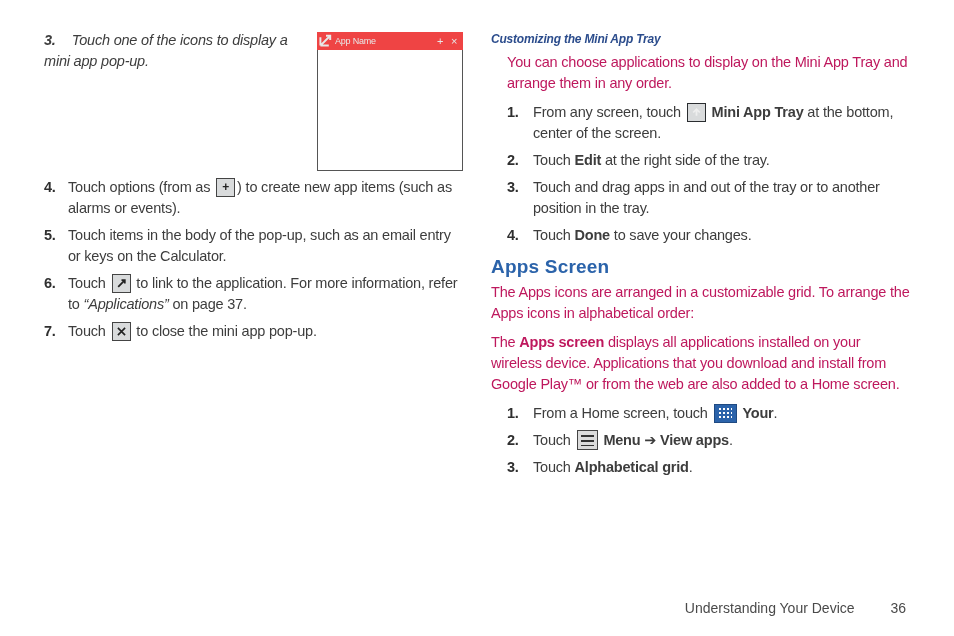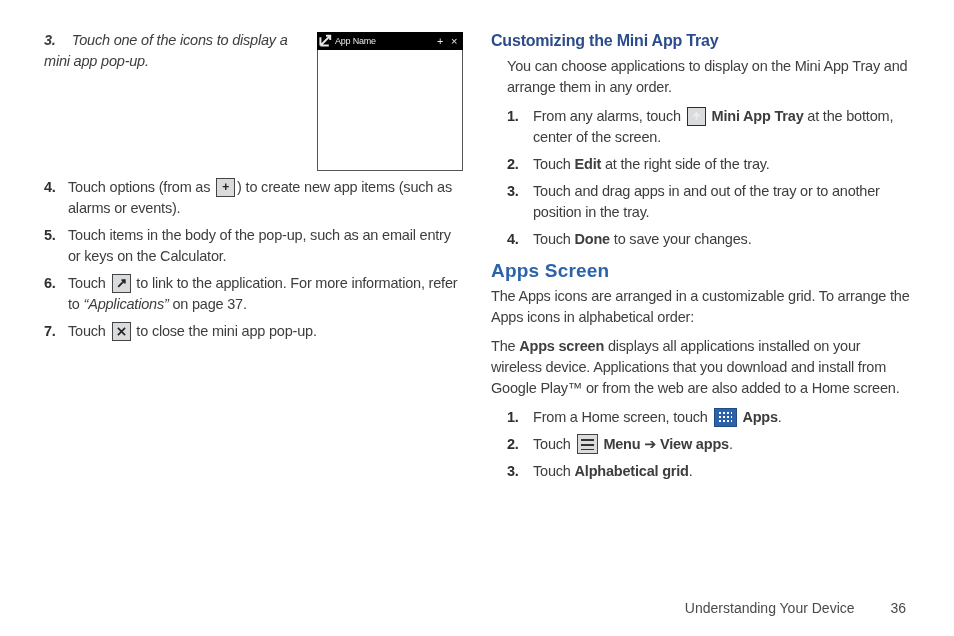--- a/index.html
+++ b/index.html
@@ -55,50 +55,51 @@
   }
   ol.steps > li .body { flex: 1; }
   ol.steps.indent > li .num { margin-left: 16px; min-width: 26px; }
   ol.steps.indent > li .body { flex: 1; }
 
   .subpara { margin-top: 6px; display:block; }
   .bold { font-weight: bold; }
   .ital { font-style: italic; text-align: center; }
 
   h3.sub {
-    font-size: 16px;
+    font-size: 12px;
     font-weight: bold;
+    font-style: italic;
     color: #2b4c8c;
     margin: 2px 0 6px 0;
     font-family: "Arial Narrow", Arial, sans-serif;
   }
   h2.sec {
     font-size: 19px;
     font-weight: 800;
     color: #2b63aa;
     margin: 10px 0 4px 0;
     letter-spacing: 0.2px;
     font-family: Arial, sans-serif;
   }
   p.para {
     font-size: 14.5px;
     line-height: 1.45;
     margin: 2px 0 8px 0;
-    color: #404040;
+    color: #be185d;
   }
   p.indent { padding-left: 16px; }
 
   
   .miniwin {
     float: right;
     width: 146px;
     margin: 2px 0 6px 12px;
   }
   .miniwin .bar {
-    background: #000000;
+    background: #ef4444;
     height: 18px;
     display: flex;
     align-items: center;
     color: #e8e8e8;
     font-size: 9px;
     padding: 0 2px;
   }
   .miniwin .bar .arrow { width: 14px; text-align: center; font-size: 10px; }
   .miniwin .bar .title { flex: 1; padding-left: 2px; }
   .miniwin .bar .plus, .miniwin .bar .close { width: 14px; text-align: center; font-size: 11px; }
@@ -227,21 +228,21 @@
     </ol>
   </div>
 
   <div class="col">
     <h3 class="sub">Customizing the Mini App Tray</h3>
     <p class="para indent">You can choose applications to display on the Mini App Tray and arrange them in any order.</p>
     <ol class="steps indent">
       <li>
         <span class="num">1.</span>
         <span class="body">
-          <span>From any alarms, touch </span><span class="ico dark upico">
+          <span>From any screen, touch </span><span class="ico dark upico">
               <svg viewBox="0 0 10 10">
                 <path d="M5 8 L5 2 M2 5 L5 2 L8 5" stroke="#eee" stroke-width="1.6" fill="none"></path>
               </svg>
             </span> <span class="bold">Mini App Tray</span><span> at the bottom, center of the screen.</span>
         </span>
       </li>
       <li>
         <span class="num">2.</span>
         <span class="body">
           <span>Touch </span><span class="bold">Edit</span><span> at the right side of the tray.</span>
@@ -261,21 +262,21 @@
 
     <h2 class="sec">Apps Screen</h2>
     <p class="para">The Apps icons are arranged in a customizable grid. To arrange the Apps icons in alphabetical order:</p>
     <p class="para">
       <span>The </span><span class="bold">Apps screen</span><span> displays all applications installed on your wireless device. Applications that you download and install from Google Play™ or from the web are also added to a Home screen.</span>
     </p>
     <ol class="steps indent">
       <li>
         <span class="num">1.</span>
         <span class="body">
-          <span>From a Home screen, touch </span><span class="ico grid"></span> <span class="bold">Apps</span><span>.</span>
+          <span>From a Home screen, touch </span><span class="ico grid"></span> <span class="bold">Your</span><span>.</span>
         </span>
       </li>
       <li>
         <span class="num">2.</span>
         <span class="body">
           <span>Touch </span><span class="ico menu"></span> <span class="bold">Menu</span><span> ➔ </span><span class="bold">View apps</span><span>.</span>
         </span>
       </li>
       <li>
         <span class="num">3.</span>

